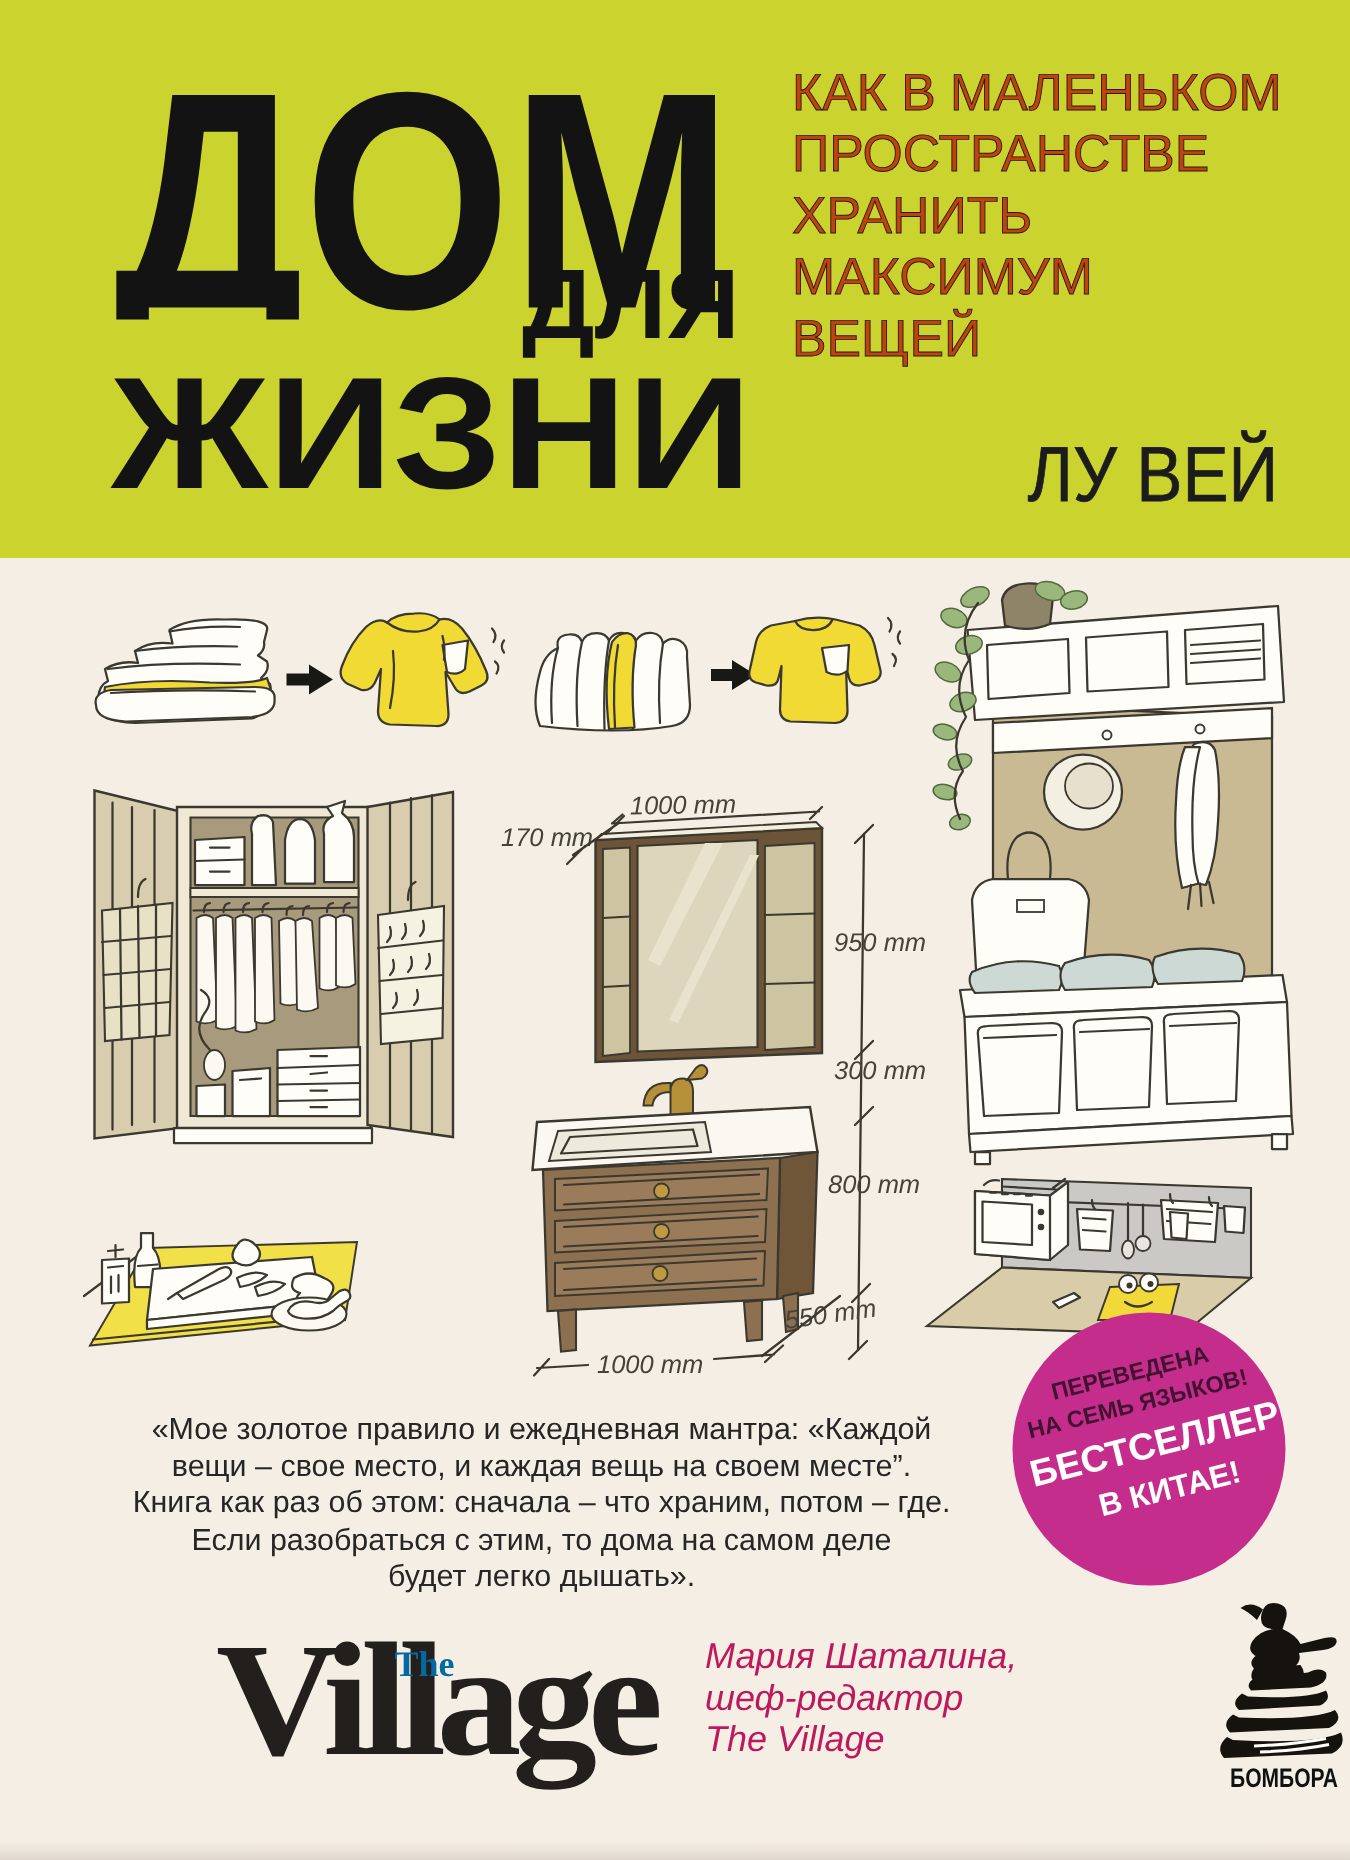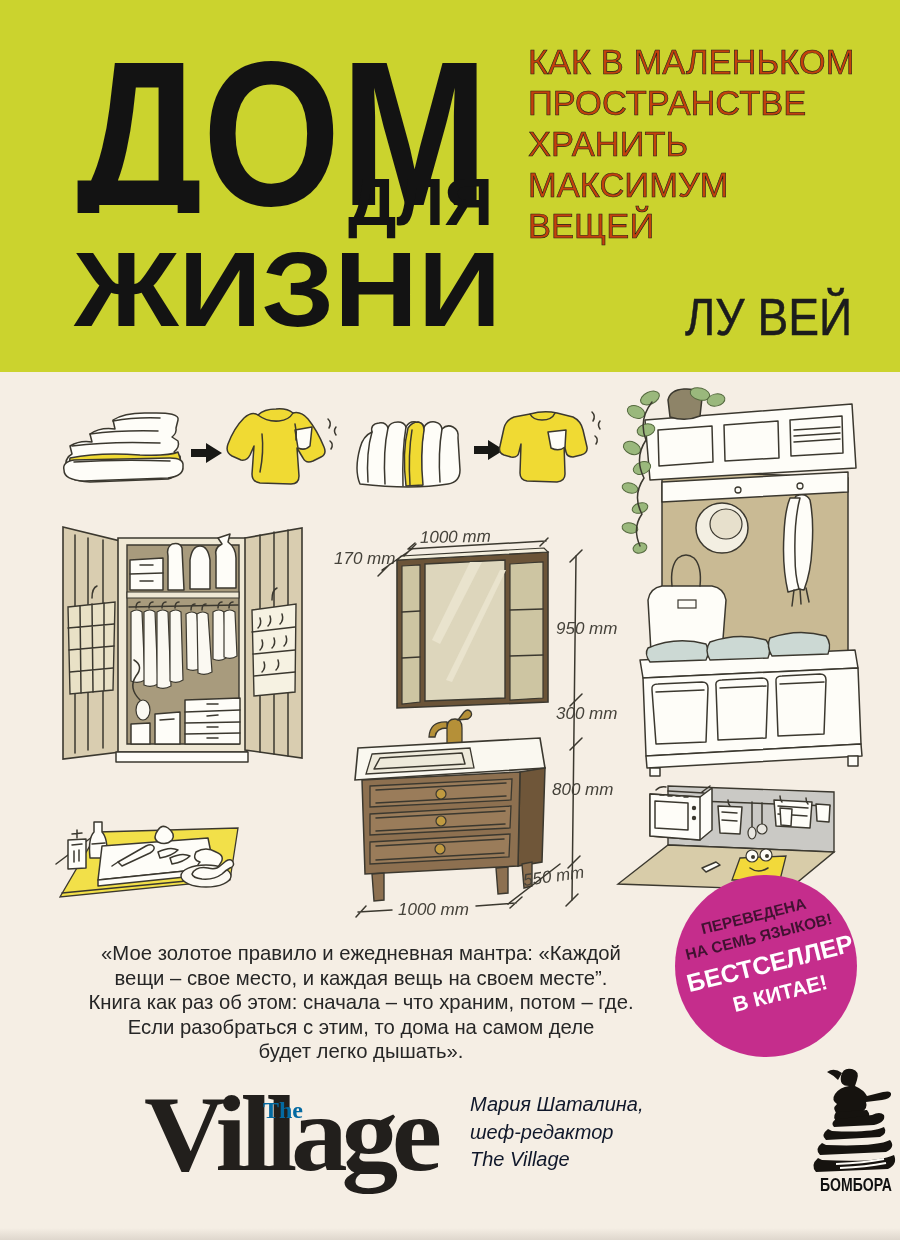--- a/index.html
+++ b/index.html
@@ -334,21 +334,21 @@
 </g>
 </svg>
 
 <div class="abs" style="left:-4px;top:941px;width:730px;text-align:center;font-size:20.3px;line-height:24.6px;color:#262626;">«Мое золотое правило и ежедневная мантра: «Каждой<br>вещи – свое место, и каждая вещь на своем месте”.<br>Книга как раз об этом: сначала – что храним, потом – где.<br>Если разобраться с этим, то дома на самом деле<br>будет легко дышать».</div>
 
 <div class="abs" style="left:143px;top:1064px;width:300px;height:140px;">
   <div style="position:absolute;left:1px;top:8px;font-family:'Liberation Serif',serif;font-weight:bold;font-size:108px;letter-spacing:-6px;color:#221f1c;transform:scaleX(1.05);transform-origin:0 0;white-space:nowrap;">Village</div>
   <div style="position:absolute;left:120px;top:33px;font-family:'Liberation Serif',serif;font-weight:bold;font-size:24px;color:#0369a1;">The</div>
 </div>
 
-<div class="abs" style="left:470px;top:1091px;font-style:italic;font-size:20px;line-height:27.5px;color:#0f172a;">Мария Шаталина,<br>шеф-редактор<br>The Village</div>
+<div class="abs" style="left:470px;top:1091px;font-style:italic;font-size:24px;line-height:27.5px;color:#be185d;">Мария Шаталина,<br>шеф-редактор<br>The Village</div>
 
 <div class="abs" style="left:675px;top:875px;width:182px;height:182px;border-radius:50%;background:#c52d8c;"></div>
 <div class="abs" style="left:675px;top:875px;width:182px;height:182px;text-align:center;font-weight:bold;transform:rotate(-14deg);color:#fff;">
   <div style="margin-top:29px;font-size:15.5px;line-height:21px;color:#411231;">ПЕРЕВЕДЕНА</div>
   <div style="font-size:15.5px;line-height:21px;color:#411231;">НА СЕМЬ ЯЗЫКОВ!</div>
   <div style="font-size:25px;line-height:37px;padding-left:9px;">БЕСТСЕЛЛЕР</div>
   <div style="font-size:21px;line-height:26px;padding-left:14px;">В КИТАЕ!</div>
 </div>
 
 <div class="abs" style="left:776px;top:1065px;width:160px;height:140px;">

